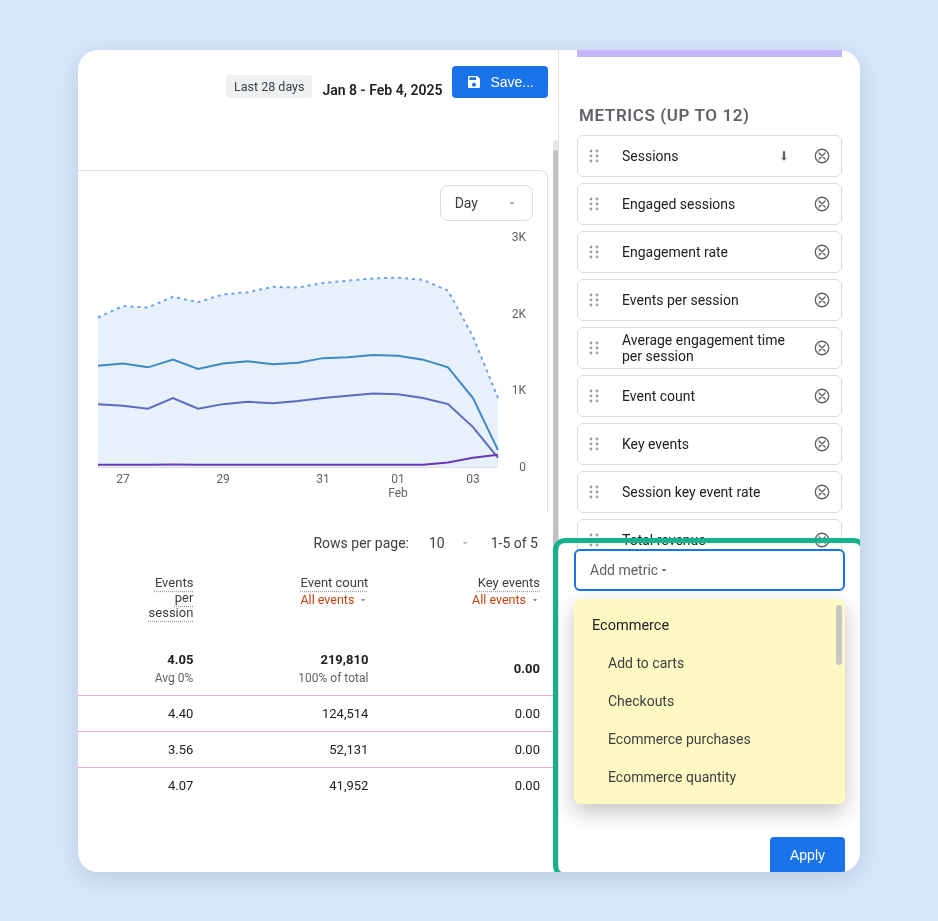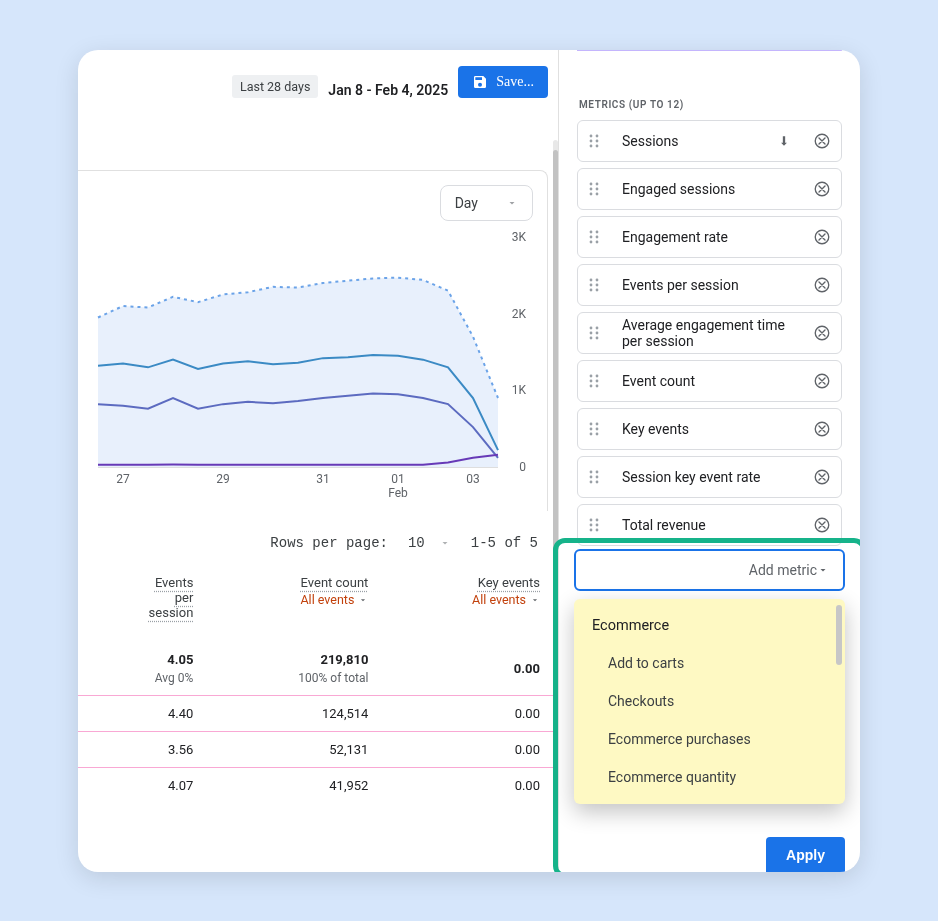--- a/index.html
+++ b/index.html
@@ -24,60 +24,60 @@
     display: flex;
   }
   .left-pane { width: 480px; height: 100%; position: relative; padding: 16px 0 0 0; }
   .divider-v { width: 1px; background:#e0e0e0; }
   .right-pane { flex:1; height:100%; position:relative; padding: 10px 18px 0 18px; }
 
   
   .hdr { display:flex; justify-content:flex-end; align-items:flex-end; gap:10px; padding: 0 10px 12px 0; }
   .chip { background:#eef0f2; color:#3c4043; font-size:12.5px; padding:4px 8px; border-radius:3px; }
   .daterange { font-weight:600; font-size:14px; color:#202124; }
-  .btn-primary { background:#1a73e8; color:#fff; border:none; border-radius:4px; padding:8px 14px; font-size:14px; font-weight:500; display:inline-flex; align-items:center; gap:8px; cursor:pointer;font-family:Liberation Serif, serif; }
+  .btn-primary { background:#1a73e8; color:#fff; border:none; border-radius:4px; padding:8px 14px; font-size:14px; font-weight:500; display:inline-flex; align-items:center; gap:8px; cursor:pointer; }
   .btn-primary svg { width:16px; height:16px; }
 
   
   .chart-card { margin: 60px 10px 0 0; border:1px solid #e0e0e0; border-top-right-radius:8px; padding: 14px 12px 10px 14px; position:relative; border-left:none; border-bottom:none;}
   .sel { border:1px solid #dadce0; border-radius:8px; padding:9px 14px; display:inline-flex; align-items:center; gap:28px; cursor:pointer; font-size:14px; color:#3c4043; position:absolute; top:14px; right:14px;}
   .sel svg{opacity:.6}
   .plot { margin-top:46px; height:270px; }
   .axis-lbl { font-size:12px; fill:#5f6368; }
 
   
-  .tctl { display:flex; justify-content:flex-end; align-items:center; gap:20px; padding: 24px 20px 18px 16px; color:#3c4043; font-size:14px;font-family:Liberation Mono, monospace;}
+  .tctl { display:flex; justify-content:flex-end; align-items:center; gap:20px; padding: 24px 20px 18px 16px; color:#3c4043; font-size:14px;}
   .tctl .sel-inline{display:inline-flex;align-items:center;gap:14px;cursor:pointer;}
   .tctl .sel-inline svg{opacity:.5}
 
   
   table.data { width:100%; border-collapse:collapse; font-size:13px; }
   table.data th { font-weight:400; color:#3c4043; padding:6px 18px; vertical-align:top; text-align:right;}
   table.data th .u{ text-decoration: underline dotted #9aa0a6; text-underline-offset:4px; }
   table.data th .sub{font-size:12.5px;color:#c2410c;display:inline-flex;align-items:center;gap:4px;margin-top:2px}
   table.data td { padding:10px 18px; text-align:right; border-top:1px solid #f9a8d4;}
   tr.total td{border-top:none;font-weight:700;padding-top:26px}
   tr.total .sml{font-weight:400;font-size:12px;color:#5f6368;display:block;margin-top:4px}
 
   
-  .sect-title { text-transform:uppercase; letter-spacing:.6px; font-size:10px; color:#5f6368; font-weight:600; padding: 48px 0 10px 2px; border-top:1px solid #c4b5fd; margin-top:-10px;}
+  .sect-title { text-transform:uppercase; letter-spacing:.6px; font-size:17px; color:#5f6368; font-weight:600; padding: 48px 0 10px 2px; border-top:7px solid #c4b5fd; margin-top:-10px;}
   .pill { border:1px solid #dadce0; border-radius:6px; padding:0 10px 0 10px; height:42px; display:flex; align-items:center; gap:22px; margin-bottom:6px; background:#fff;}
   .pill .grip{color:#9aa0a6;display:inline-flex}
   .pill .lbl{flex:1;font-size:14px;color:#202124}
   .pill .rm{color:#5f6368;cursor:pointer;display:inline-flex}
   .sort-ic{color:#5f6368;display:inline-flex;margin-left:2px}
 
   
   .hl { position:absolute; left:-6px; right:-6px; top:488px; bottom:-6px; border:5px solid #16b38a; border-radius:12px; padding: 6px 16px 0 16px; background:transparent;}
-  .add-metric { border:2px solid #1a73e8; border-radius:6px; height:42px; display:flex; align-items:center; justify-content:flex-end; padding:0 14px; color:#5f6368; font-size:14px; cursor:pointer; background:#fff;}
+  .add-metric { border:2px solid #1a73e8; border-radius:6px; height:42px; display:flex; align-items:center; justify-content:flex-start; padding:0 14px; color:#5f6368; font-size:14px; cursor:pointer; background:#fff;}
   .menu { margin-top:8px; background:#fef9c3; border-radius:6px; box-shadow: 0 8px 22px rgba(0,0,0,.24); padding:14px 0 8px 0; position:relative; max-height:236px; overflow:hidden;}
   .menu .grp{padding:4px 18px 10px 18px;font-size:14.5px;color:#202124}
   .menu .opt{padding:11px 18px 11px 34px;font-size:14px;color:#3c4043;cursor:pointer}
   .menu .scrollbar{position:absolute;right:3px;top:6px;width:6px;height:60px;background:#c7c7c7;border-radius:3px}
-  .apply{position:absolute;right:16px;bottom:0;background:#1a73e8;color:#fff;border:none;border-radius:4px 4px 0 0;padding:10px 20px;font-size:14px;font-weight:700;cursor:pointer}
+  .apply{position:absolute;right:16px;bottom:0;background:#1a73e8;color:#fff;border:none;border-radius:4px 4px 0 0;padding:10px 20px;font-size:14px;font-weight:400;cursor:pointer}
 
   
   .vscroll{position:absolute;left:475px;top:90px;width:5px;height:682px;background:#e8e8e8;border-radius:3px}
   .vscroll .thumb{width:100%;height:430px;background:#c2c2c2;border-radius:3px;margin-top:10px}
 
   svg{display:block}
 </style>
 </head>
 <body>
 

